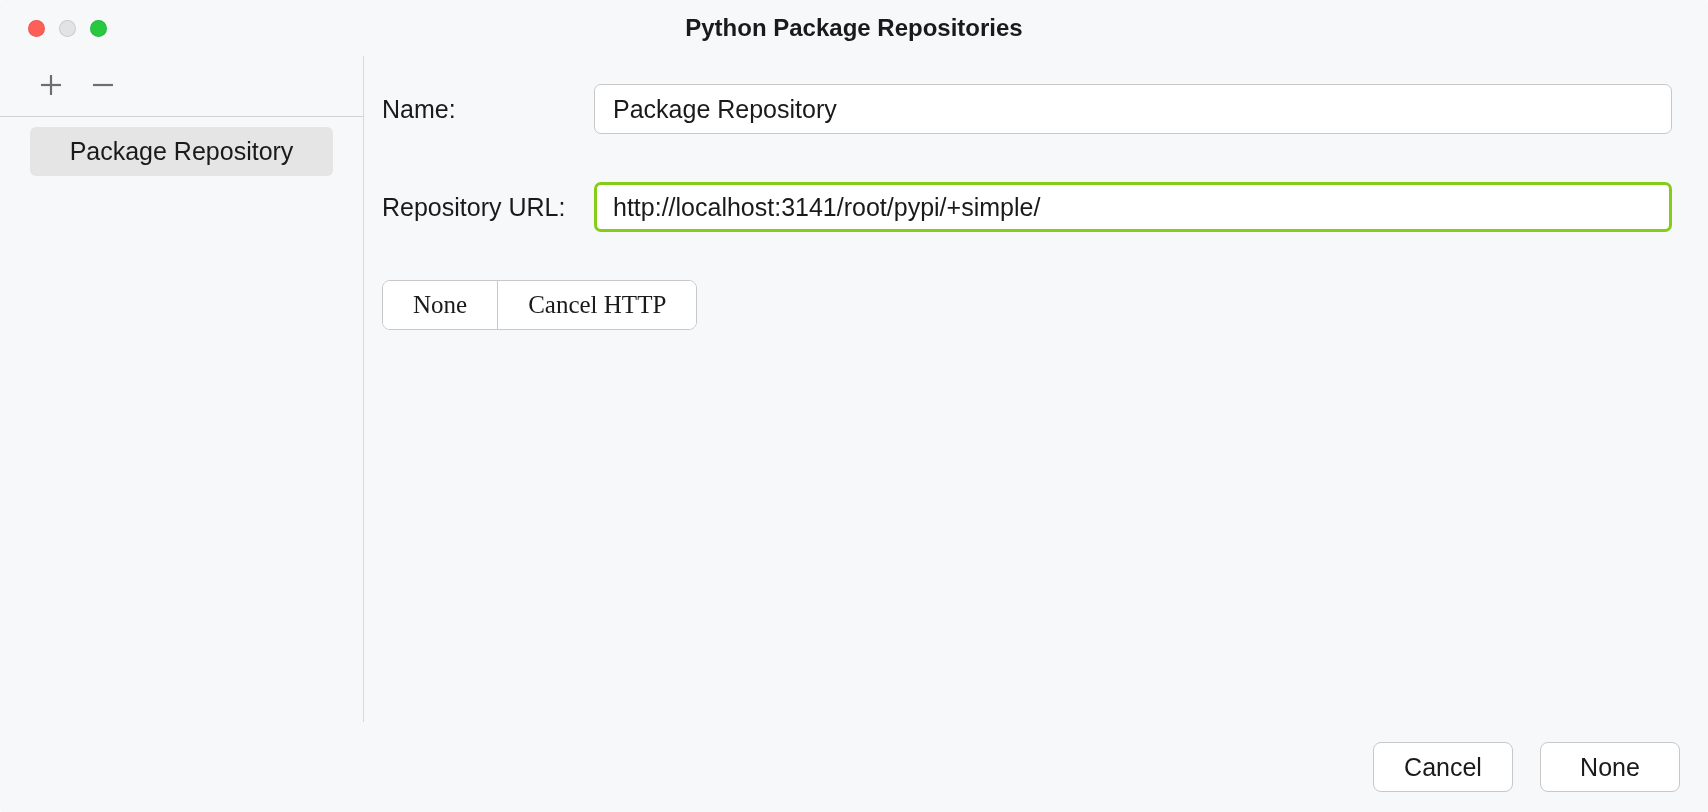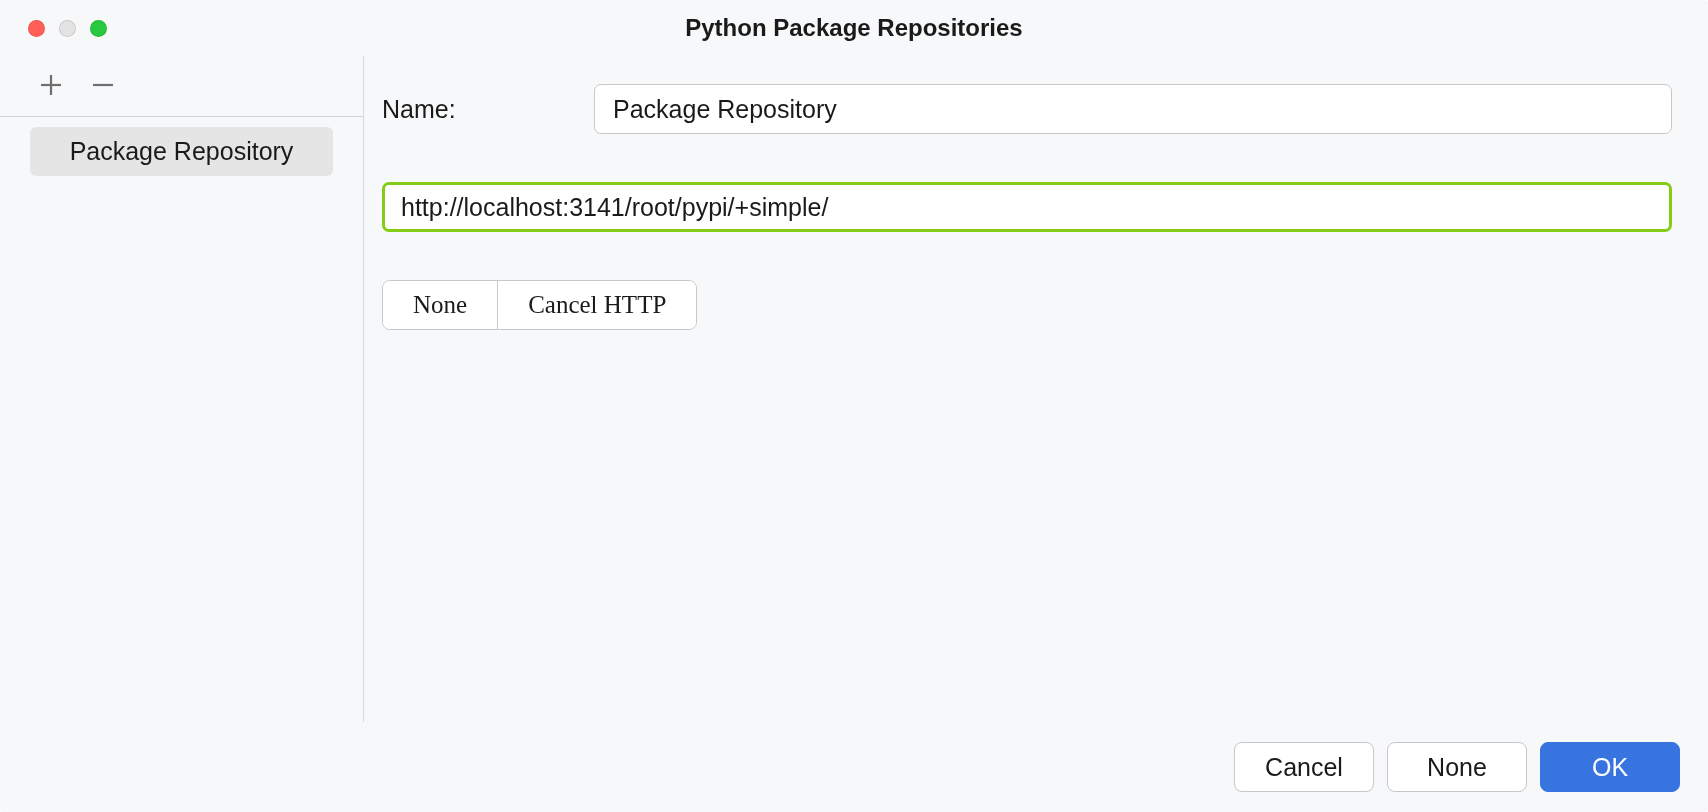--- a/index.html
+++ b/index.html
@@ -158,21 +158,21 @@
       font-family: Liberation Serif, serif;
     }
     .segment + .segment {
       border-left: 1px solid #c8c8c8;
     }
     .footer {
       height: 90px;
       display: flex;
       align-items: center;
       justify-content: flex-end;
-      gap: 13px;
+      gap: 27px;
       padding-right: 28px;
       flex-shrink: 0;
     }
     .btn {
       height: 50px;
       min-width: 140px;
       border-radius: 8px;
       border: 1px solid #c8c8c8;
       background: #fff;
       font-size: 25px;
@@ -223,31 +223,31 @@
         </div>
       </div>
     </div>
 
     <div class="main">
       <div class="form-row">
         <div class="form-label">Name:</div>
         <input type="text" class="text-input" value="Package Repository" style="">
       </div>
       <div class="form-row">
+        <div class="form-label">Repository URL:</div>
         <input type="text" class="text-input focused" value="http://localhost:3141/root/pypi/+simple/" style="">
       </div>
       <div class="form-row auth-row">
         <div class="segmented">
           <button class="segment">None</button>
           <button class="segment">Cancel HTTP</button>
         </div>
       </div>
     </div>
 
   </div>
 
   <div class="footer">
     <button class="btn">Cancel</button>
     <button class="btn">None</button>
-    <button class="btn primary">OK</button>
   </div>
 
 </div>
 
 </body></html>

